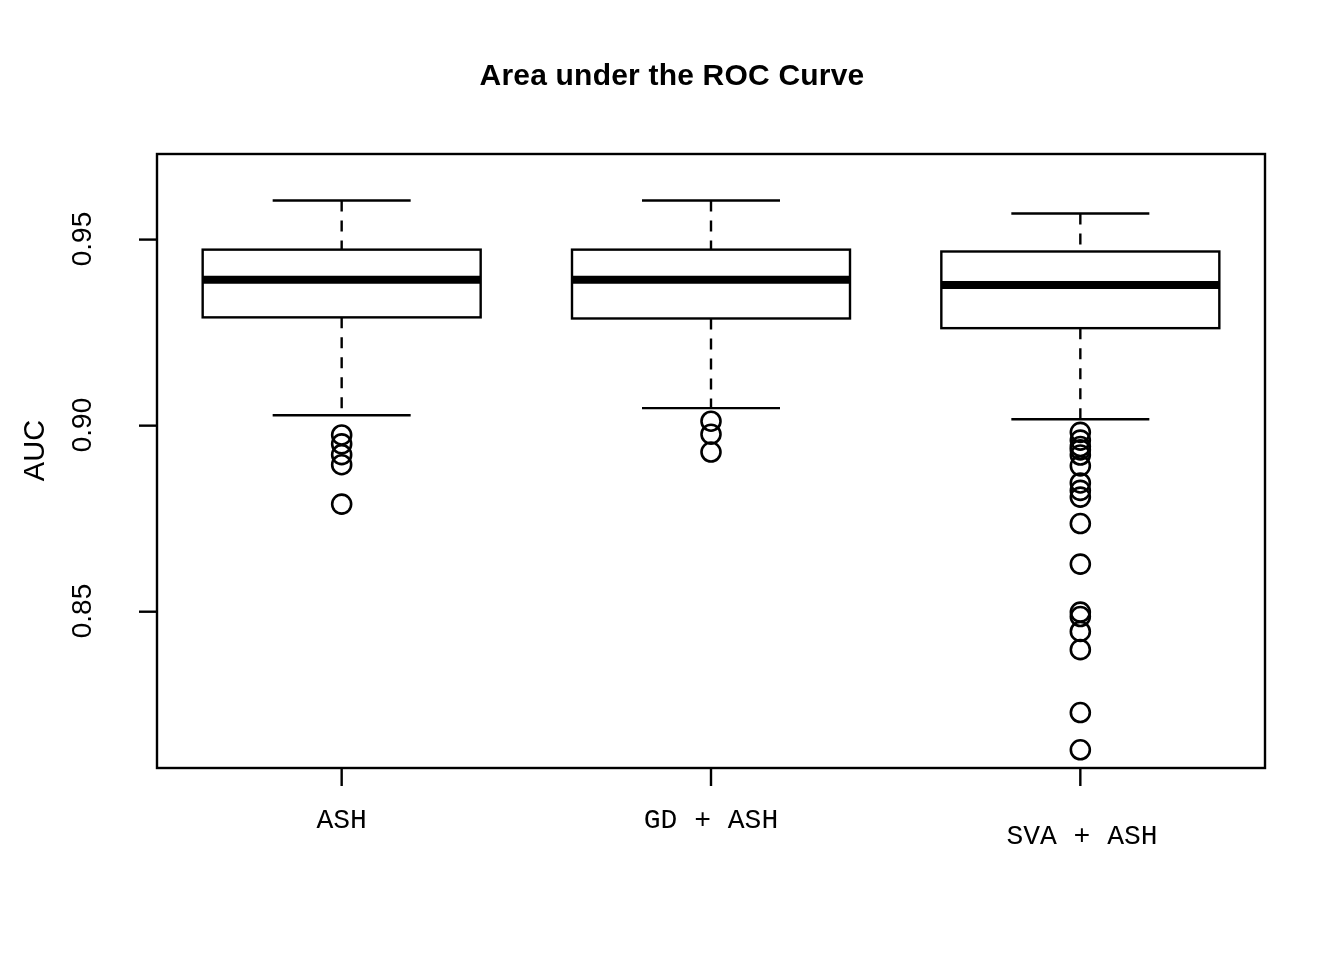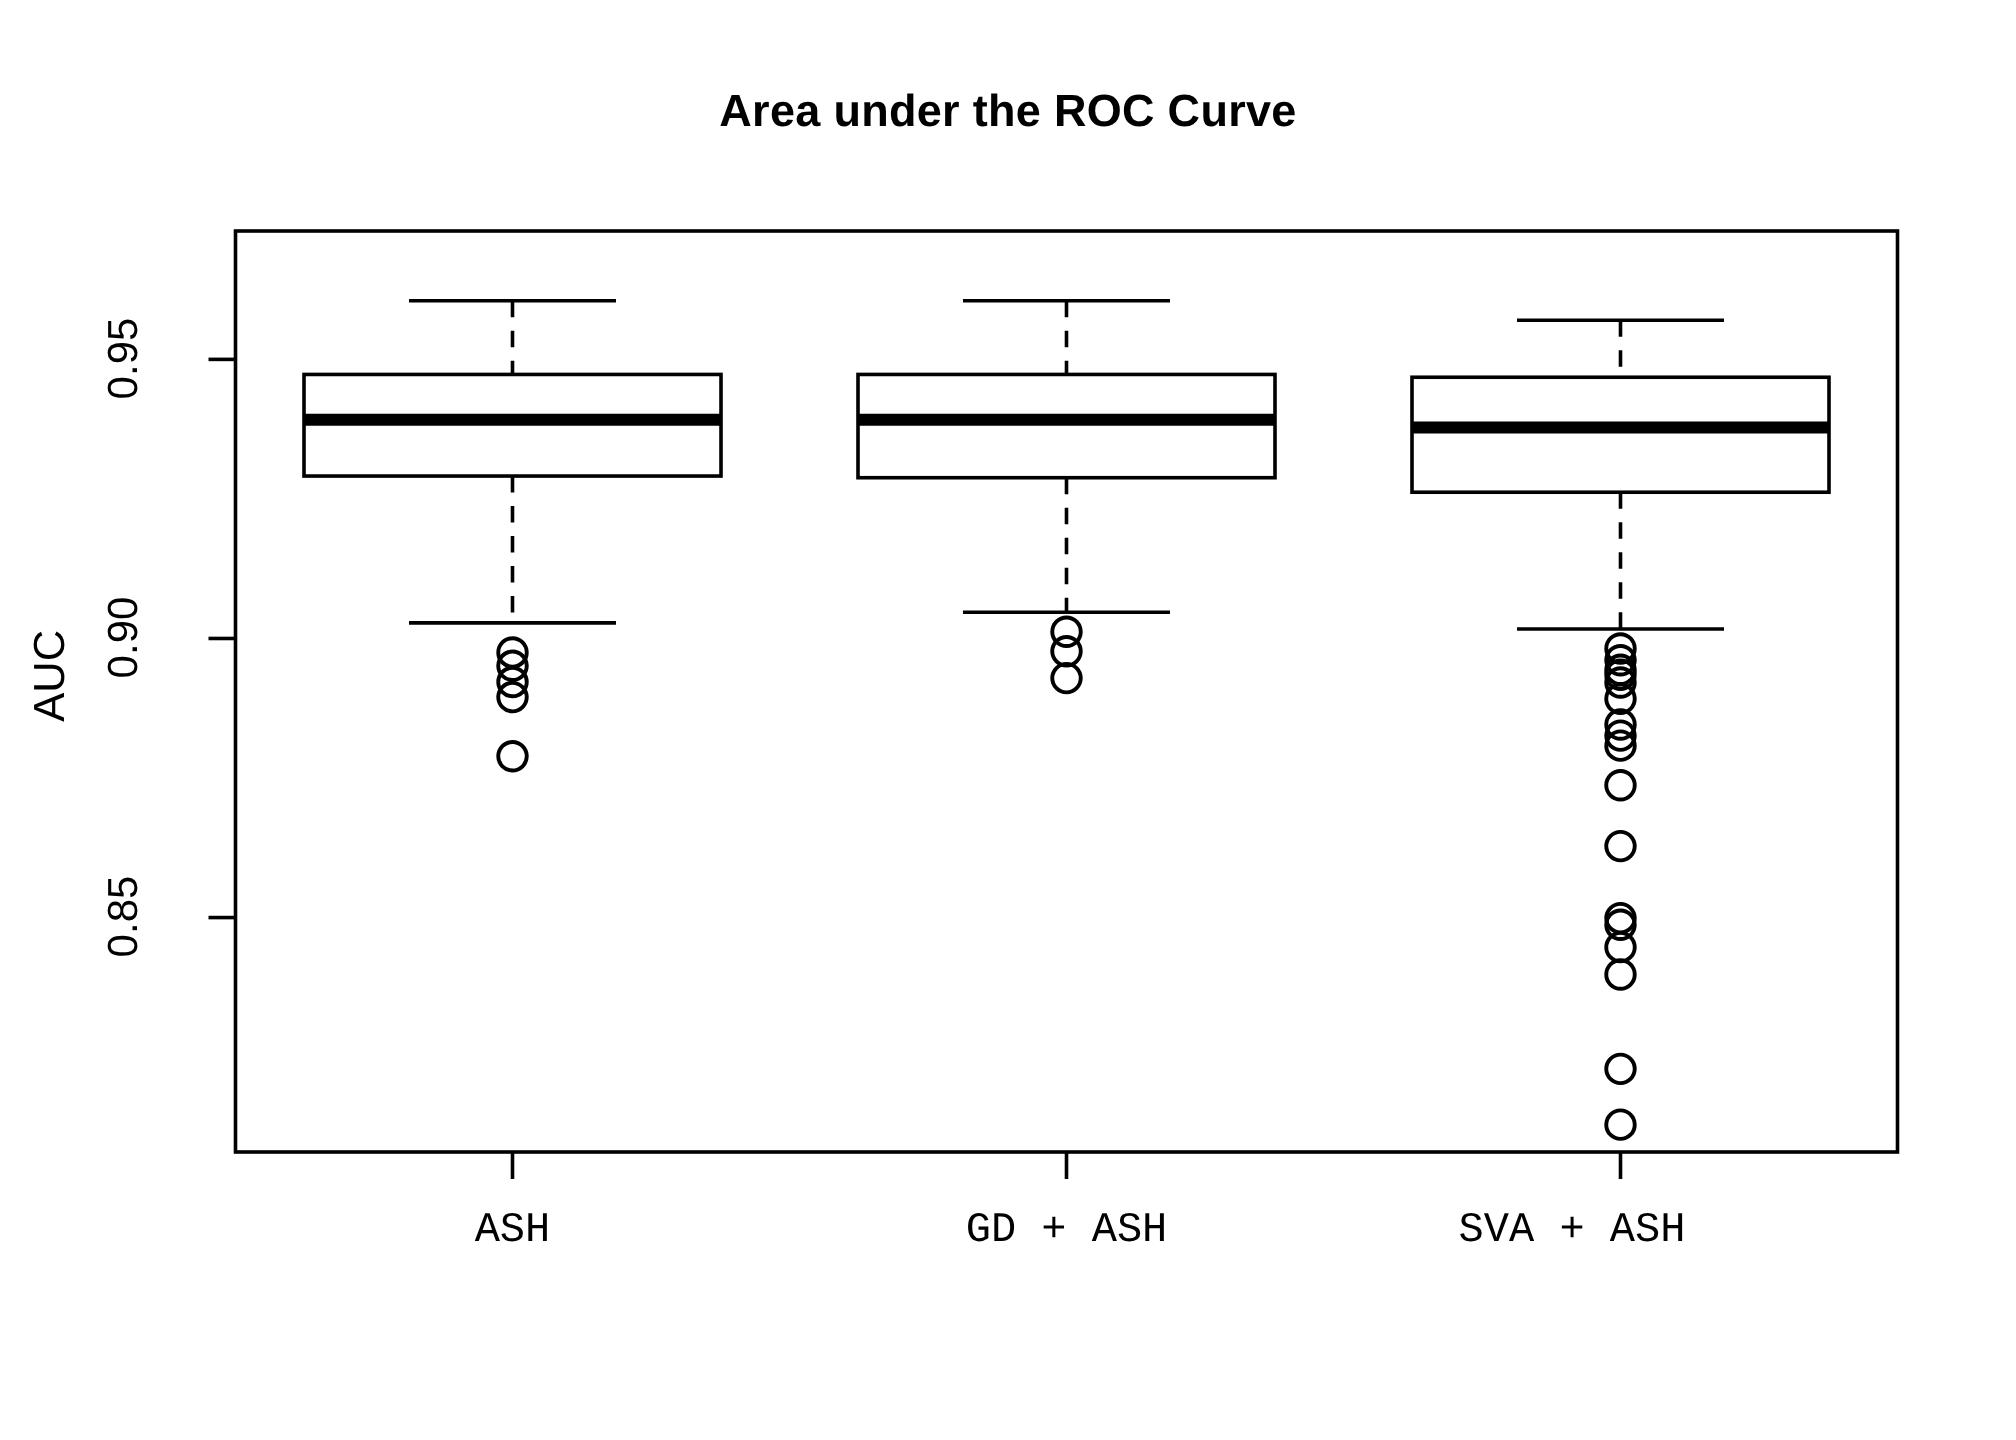--- a/index.html
+++ b/index.html
@@ -144,16 +144,16 @@
   </svg>
 
   <div id="ytick-layer">
       <div class="ytick-label" style="left: 27px; top: 222.588px;">0.95</div>
       <div class="ytick-label" style="left: 27px; top: 408.648px;">0.90</div>
       <div class="ytick-label" style="left: 27px; top: 594.709px;">0.85</div>
     </div>
   <div id="xtick-layer">
       <div class="xtick-label" style="left: 341.667px;">ASH</div>
       <div class="xtick-label" style="left: 711px;">GD + ASH</div>
-      <div class="xtick-label" style="left: 1048px;">SVA + ASH</div>
+      <div class="xtick-label" style="left: 1082px; margin-top: 16px;">SVA + ASH</div>
     </div>
 
 </div>
 
 </body></html>

